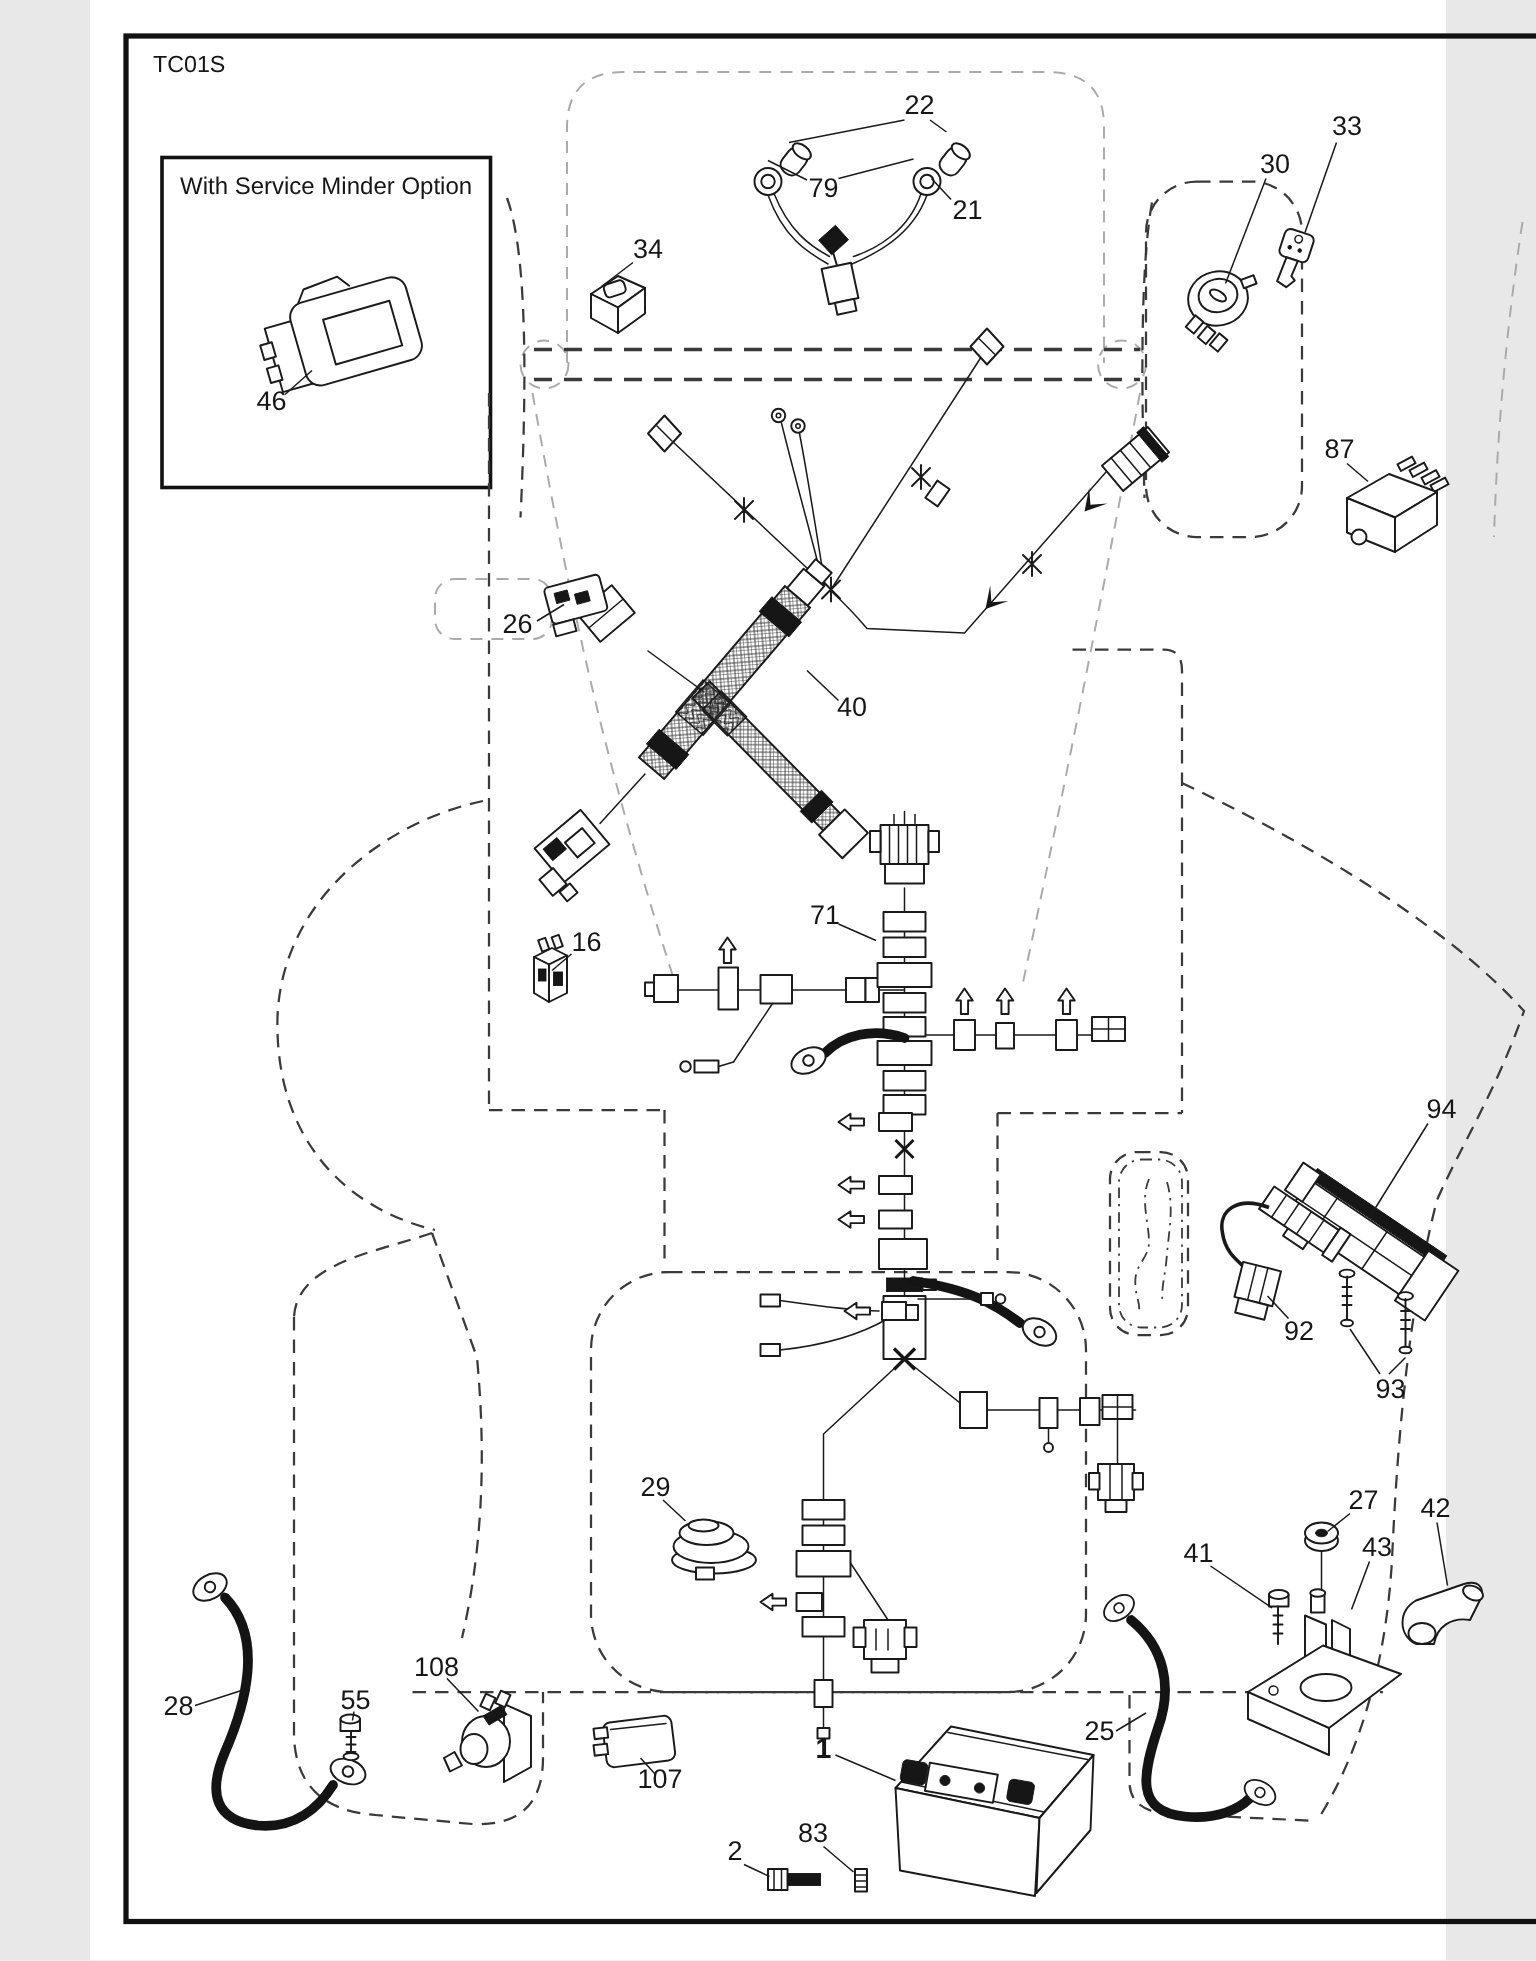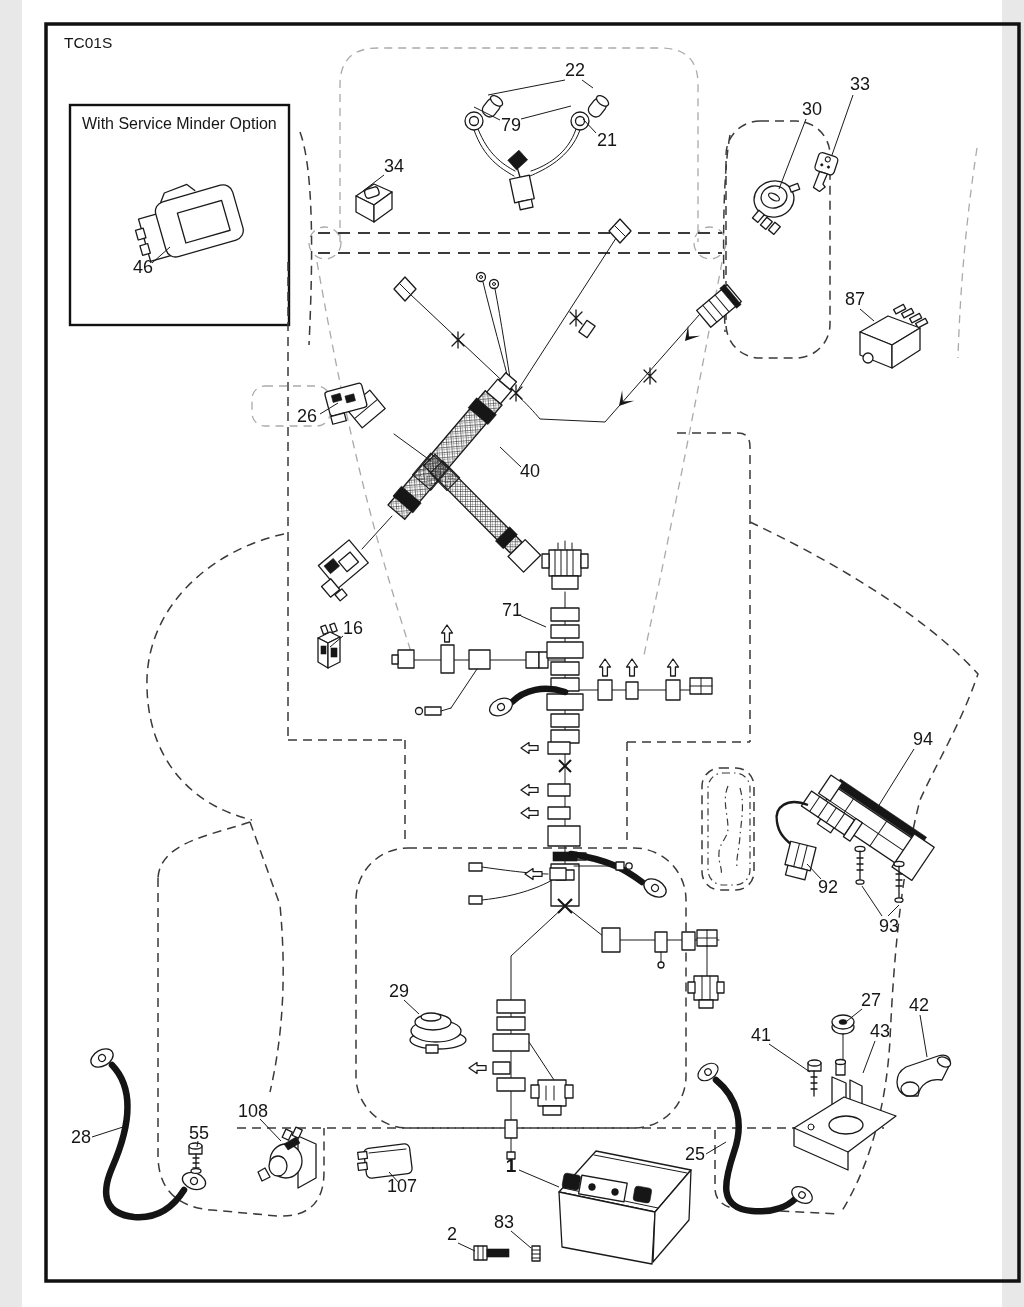--- a/index.html
+++ b/index.html
@@ -1,17 +1,17 @@
 <!DOCTYPE html>
 <html><head>
 <meta charset="utf-8">
 <style>
   html,body{margin:0;padding:0;background:#e8e8e8;}
-  .stage{position:relative;width:980px;height:1307px;background:#fff;margin:0 auto;
-         font-family:"Liberation Sans",sans-serif;}
+  .stage{position:relative;width:856px;height:1307px;background:#fff;margin:0 auto;
+         font-family:"Liberation Sans",sans-serif;padding-left:48px;}
   svg{position:absolute;left:0;top:0;}
   .ln   {fill:none;stroke:#1a1a1a;stroke-width:1.3;stroke-linecap:round;stroke-linejoin:round;}
   .ln2  {fill:none;stroke:#1a1a1a;stroke-width:1;stroke-linecap:round;}
   .wht  {fill:#ffffff;stroke:#1a1a1a;stroke-width:1.3;stroke-linejoin:round;}
   .blk  {fill:#161616;stroke:#161616;stroke-width:.6;}
   .thk  {fill:none;stroke:#141414;stroke-width:6.5;stroke-linecap:round;}
   .dsh  {fill:none;stroke:#3a3a3a;stroke-width:1.5;stroke-dasharray:9 6;}
   .dshB {fill:none;stroke:#3a3a3a;stroke-width:2.2;stroke-dasharray:12 8;}
   .dshg {fill:none;stroke:#aaaaaa;stroke-width:1.3;stroke-dasharray:8 6;}
   .dshdot{fill:none;stroke:#3a3a3a;stroke-width:1.2;stroke-dasharray:7 4 1.5 4;}

